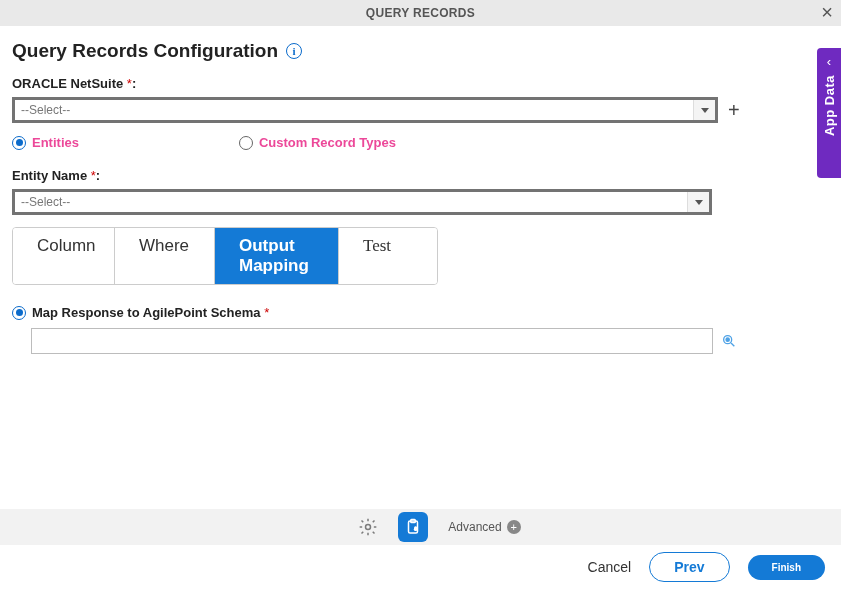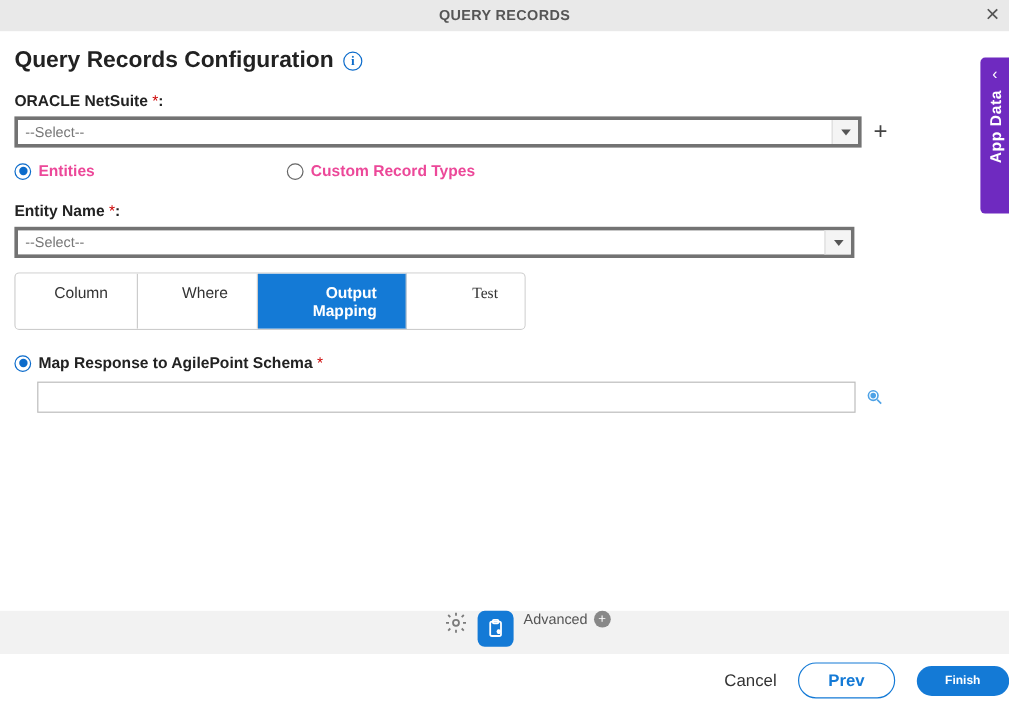--- a/index.html
+++ b/index.html
@@ -28,47 +28,47 @@
   .plus-btn { font-size: 20px; color: #444; cursor: pointer; line-height: 1; }
 
   .radio-row { display: flex; align-items: center; gap: 160px; margin-bottom: 18px; }
   .radio-opt { display: flex; align-items: center; gap: 6px; cursor: pointer; }
   .radio { width: 14px; height: 14px; border: 1.5px solid #666; border-radius: 50%; display: inline-flex; align-items: center; justify-content: center; }
   .radio.checked { border-color: #0b6bcb; }
   .radio.checked .dot { width: 7px; height: 7px; background: #0b6bcb; border-radius: 50%; }
   .radio-opt .rlabel { font-size: 13px; color: #ec4899; font-weight: bold; }
 
   .tabs { display: flex; border: 1px solid #ccc; border-radius: 4px; overflow: hidden; width: 426px; margin-bottom: 20px; }
-  .tab { flex: 0 0 auto; padding: 8px 24px; font-size: 13px; color: #333; text-align: right; border-right: 1px solid #ccc; cursor: pointer; background: #fff; }
+  .tab { flex: 0 0 auto; padding: 8px 24px; font-size: 17px; color: #333; text-align: left; border-right: 1px solid #ccc; cursor: pointer; background: #fff; }
   .tab:last-child { border-right: none; font-family: Liberation Serif, serif; }
   .tab.active { background: #147ad6; color: #fff; font-weight: bold; }
   .tab.t-col { width: 102px; }
   .tab.t-where { width: 100px; }
   .tab.t-om { width: 124px; }
   .tab.t-test { width: 100px; }
 
   .map-row { display: flex; align-items: flex-start; gap: 6px; margin-bottom: 8px; }
   .map-label { font-size: 13px; font-weight: bold; color: #222; }
   .map-input-row { display: flex; align-items: center; gap: 8px; margin-left: 19px; }
   .map-input { width: 682px; height: 26px; border: 1px solid #bcbcbc; background: #fff; padding: 0 6px; font-size: 12px; }
   .mag-icon { color: #4ea2e6; width: 16px; height: 16px; }
 
   .side-tab { position: absolute; top: 48px; right: 0; width: 24px; height: 130px; background: #6f2ac0; border-top-left-radius: 4px; border-bottom-left-radius: 4px; display: flex; flex-direction: column; align-items: center; padding-top: 6px; cursor: pointer; }
   .side-tab .chev { color: #fff; font-size: 13px; }
   .side-tab .vtxt { color: #fff; font-size: 13px; font-weight: bold; transform: rotate(180deg); writing-mode: vertical-rl; margin-top: 6px; letter-spacing: 0.5px; }
 
   .footer { position: absolute; bottom: 0; left: 0; right: 0; }
-  .footer-top { height: 36px; background: #f2f2f2; display: flex; align-items: flex-start; justify-content: center; gap: 8px; padding-left: 38px; }
+  .footer-top { height: 36px; background: #f2f2f2; display: flex; align-items: center; justify-content: center; gap: 20px; padding-left: 38px; }
   .gear-icon { color: #7b7b7b; }
   .clip-btn { width: 30px; height: 30px; background: #147ad6; border-radius: 6px; display: flex; align-items: center; justify-content: center; cursor: pointer; }
   .adv-row { display: flex; align-items: center; gap: 5px; cursor: pointer; }
   .adv-label { font-size: 12px; color: #555; }
   .adv-plus { width: 14px; height: 14px; border-radius: 50%; background: #888; color: #fff; font-size: 11px; line-height: 14px; text-align: center; }
 
-  .footer-bot { height: 44px; display: flex; align-items: center; justify-content: flex-end; gap: 18px; }
+  .footer-bot { height: 44px; display: flex; align-items: center; justify-content: flex-end; gap: 18px; padding-right: 16px; }
   .btn-cancel { background: none; border: none; font-size: 14px; color: #333; cursor: pointer; }
   .btn-prev { background: #fff; border: 1.5px solid #147ad6; color: #147ad6; font-size: 14px; font-weight: bold; padding: 6px 24px; border-radius: 16px; cursor: pointer; }
   .btn-finish { background: #147ad6; border: none; color: #fff; font-size: 10px; font-weight: bold; padding: 7px 24px; border-radius: 16px; cursor: pointer; text-align: center; }
 </style>
 </head>
 <body>
 
 <div class="container">
 
   <div class="titlebar">

